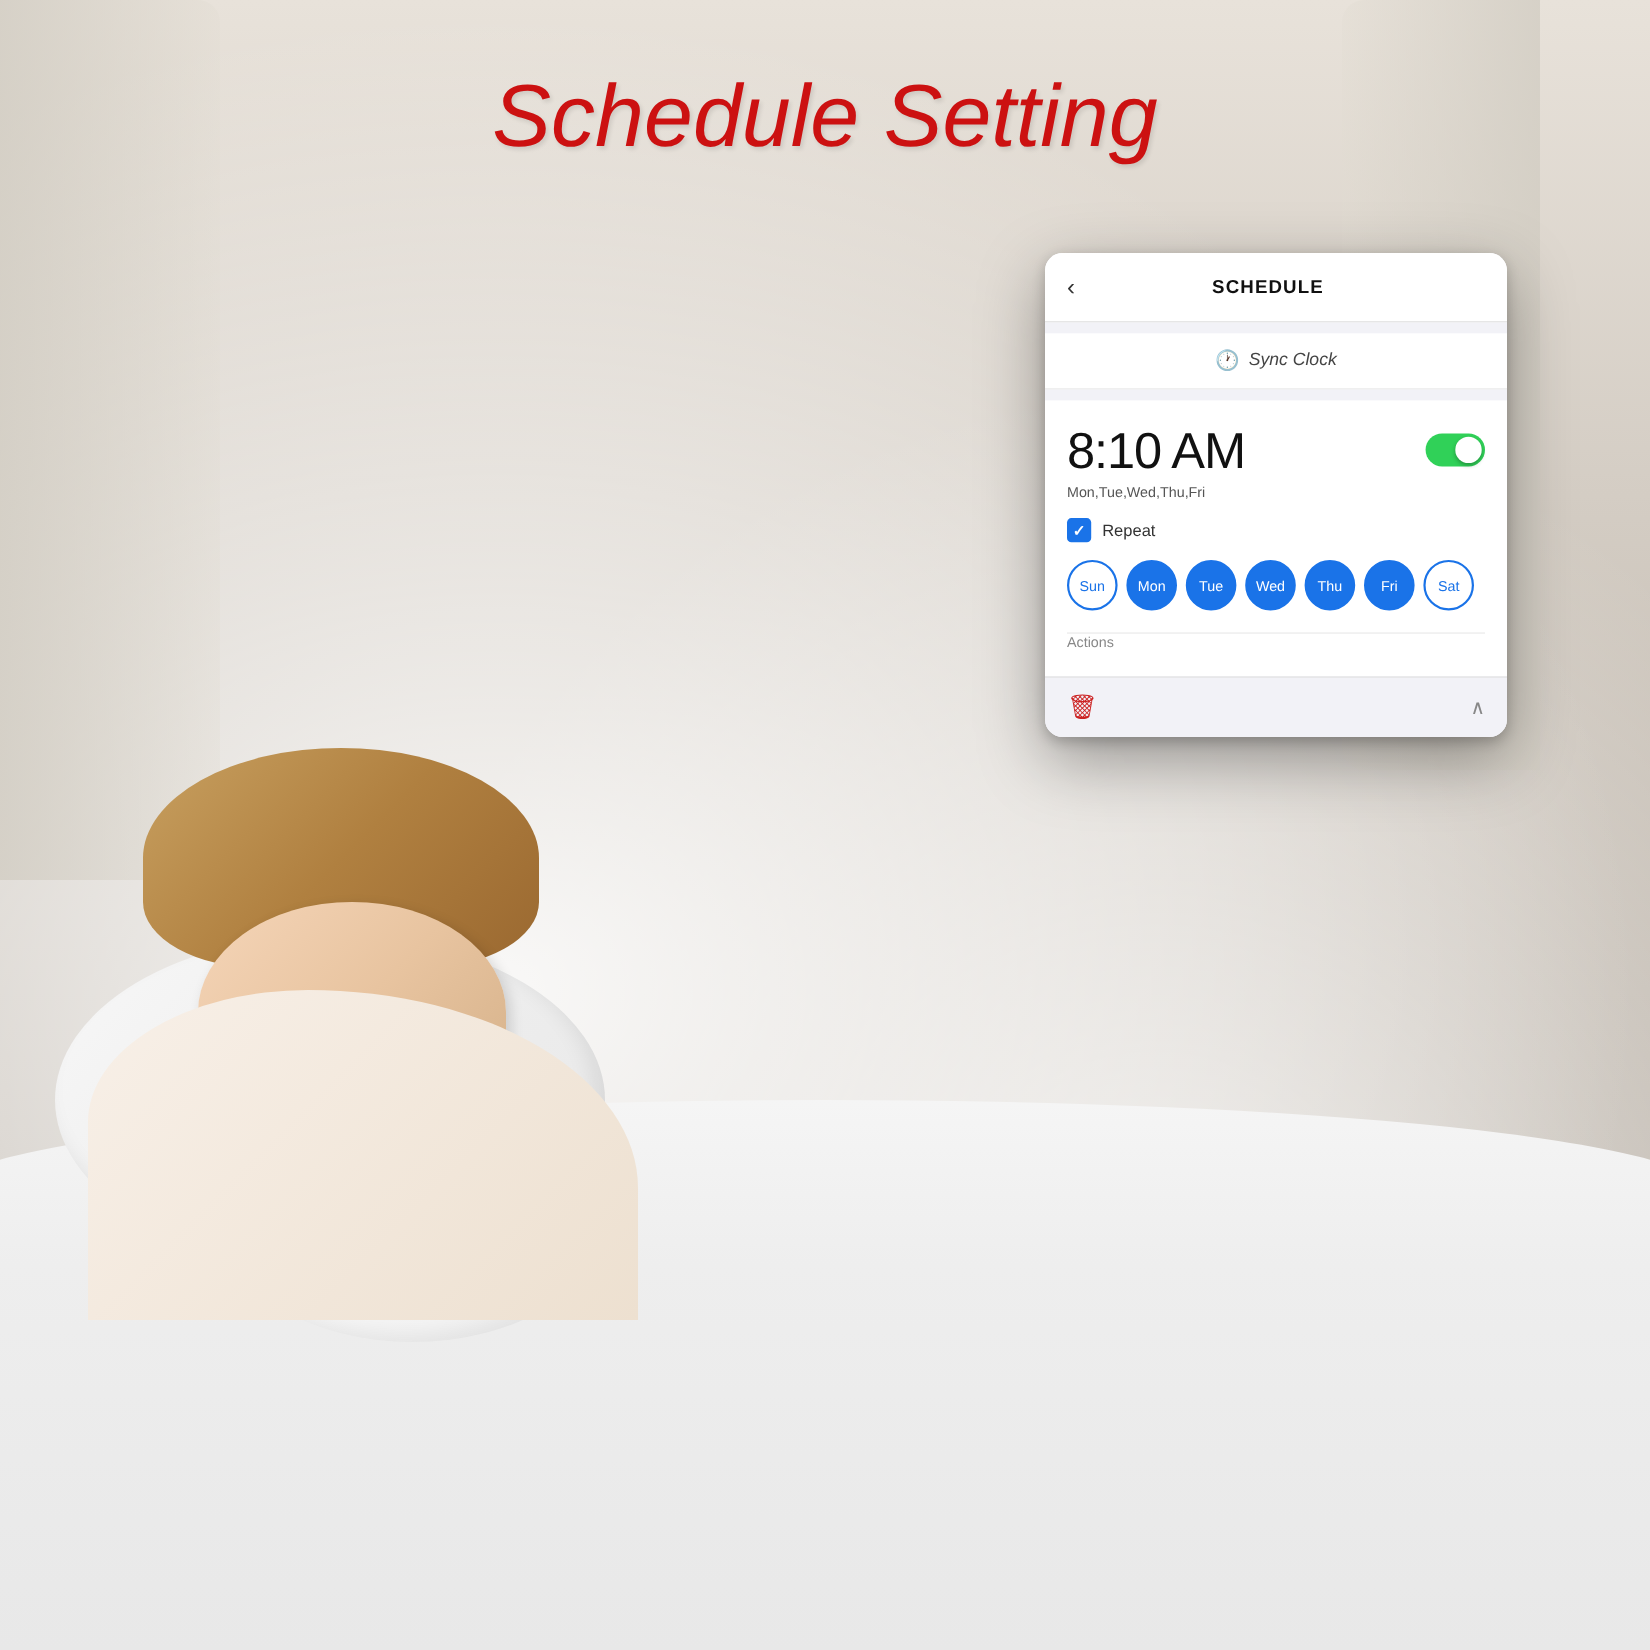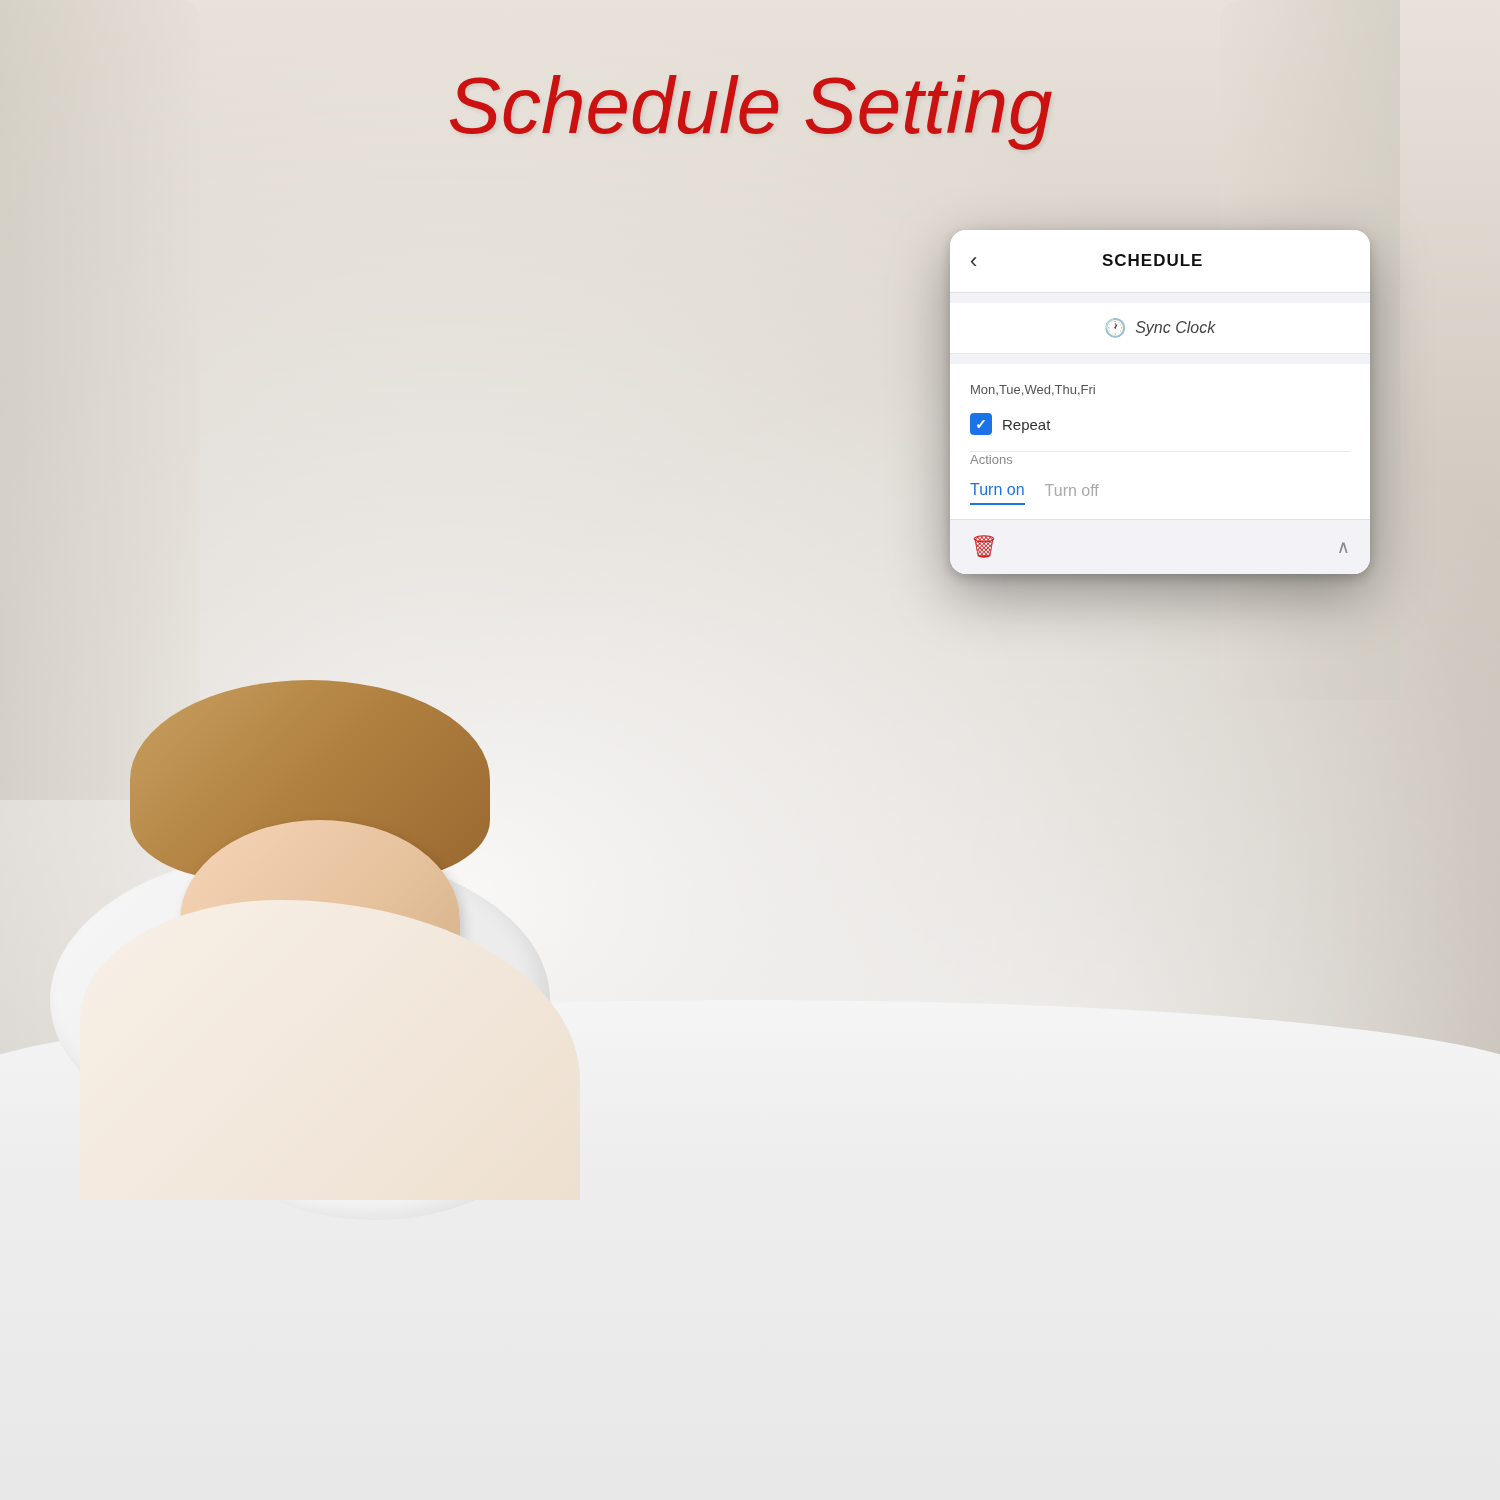--- a/index.html
+++ b/index.html
@@ -387,37 +387,48 @@
     <span style="width:32px;"></span>
   </div>
 
   <div class="sync-clock-row">
     <span style="font-size:18px; color:#666;">🕐</span>
     <span class="sync-clock-label">Sync Clock</span>
   </div>
 
   <div class="schedule-item">
 
+    <div class="time-row">
+      <span class="time-display">8:10 AM</span>
+      <div class="toggle-switch">
+        <div class="toggle-knob"></div>
+      </div>
+    </div>
 
     <div class="days-label">Mon,Tue,Wed,Thu,Fri</div>
 
     <div class="repeat-row">
       <div class="checkbox">
         <span class="checkmark">✓</span>
       </div>
       <span class="repeat-label">Repeat</span>
     </div>
 
+    <div class="days-row" id="days-row">
+        <div class="day-circle unselected">Sun</div>
+        <div class="day-circle selected">Mon</div>
+        <div class="day-circle selected">Tue</div>
+        <div class="day-circle selected">Wed</div>
+        <div class="day-circle selected">Thu</div>
+        <div class="day-circle selected">Fri</div>
+        <div class="day-circle unselected">Sat</div>
+      </div>
 
     <div class="actions-section">
       <div class="actions-label">Actions</div>
-      <div class="action-buttons-row">
-        <span class="action-btn active">Turn on</span>
-        <span class="action-btn inactive">Turn off</span>
-      </div>
     </div>
   </div>
 
   <div class="bottom-bar">
     <span class="trash-icon">🗑</span>
     <span class="chevron-up">∧</span>
   </div>
 
 </div>
 

